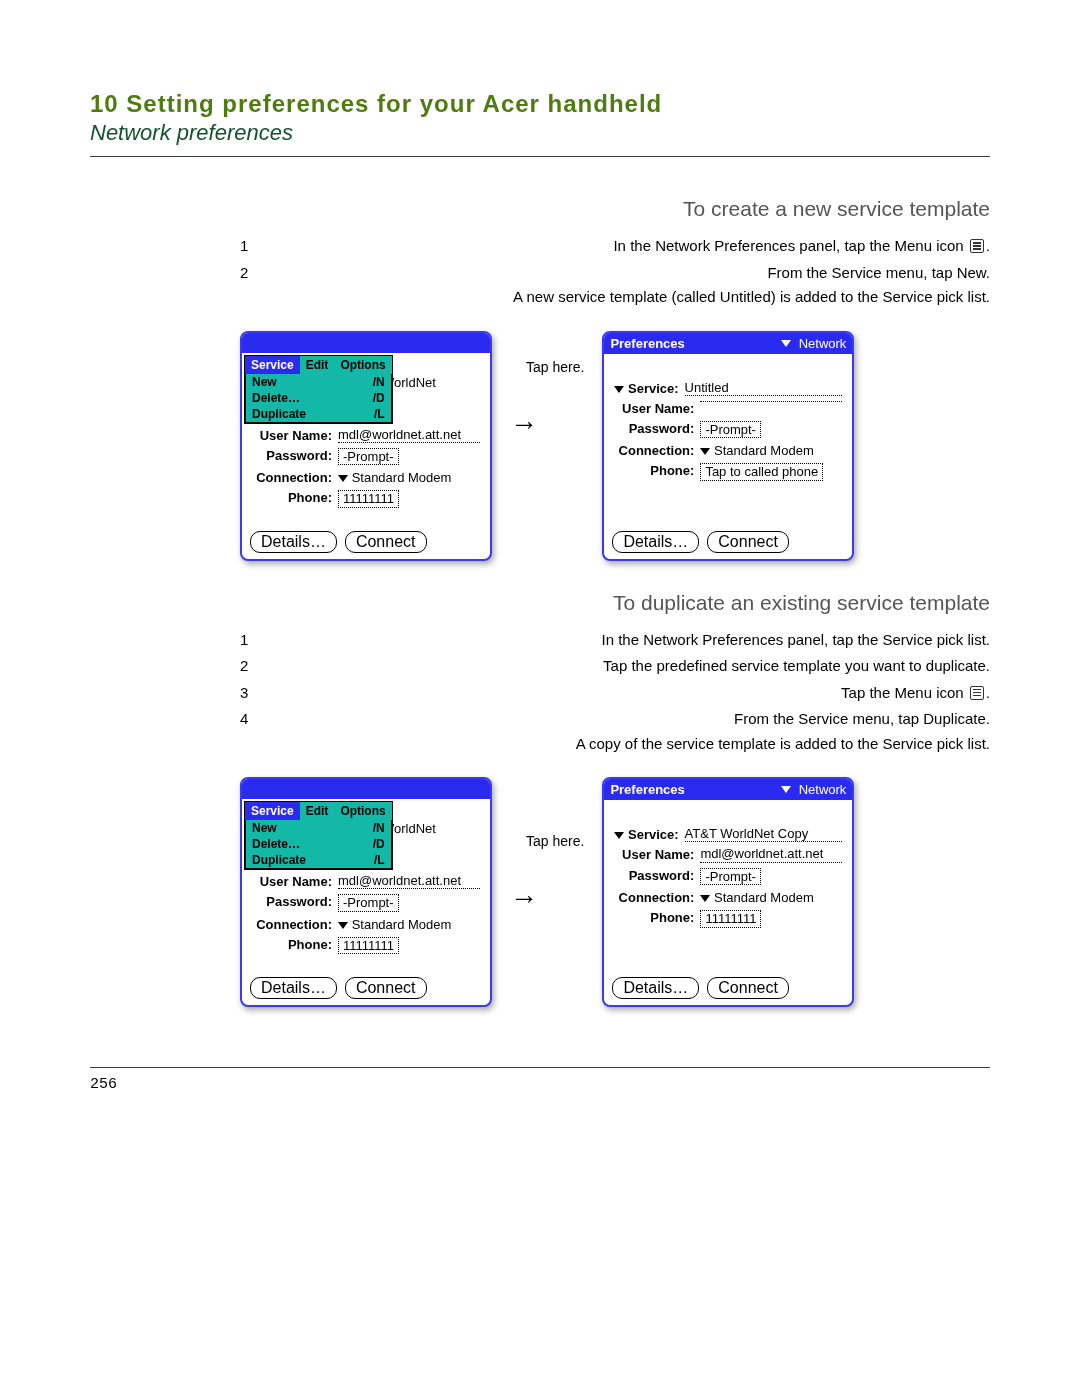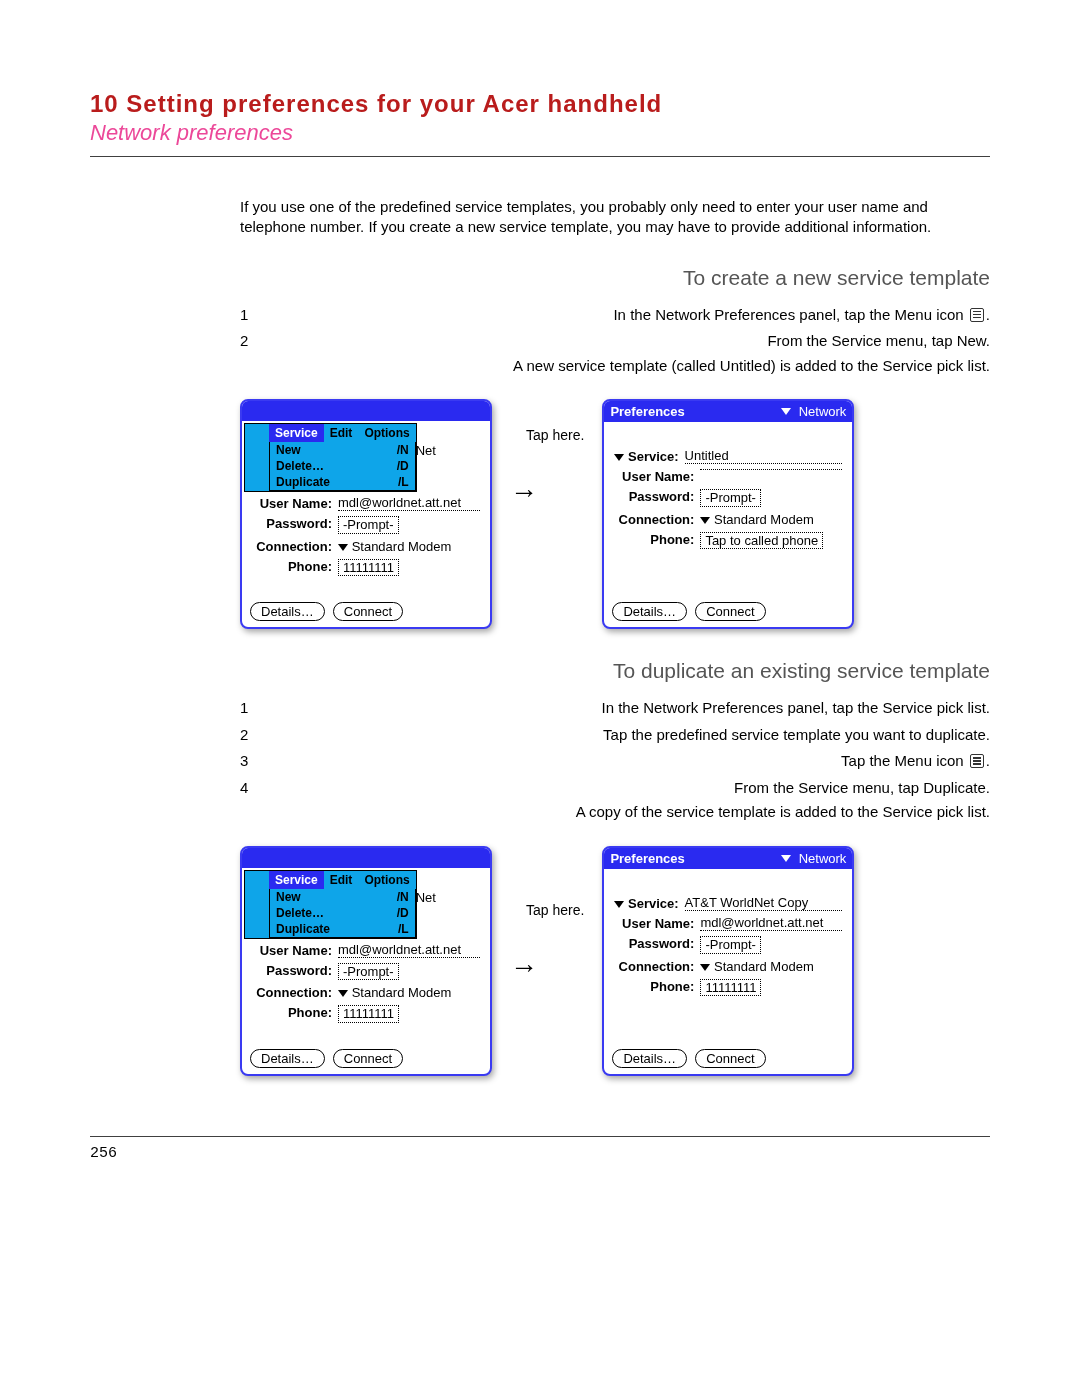--- a/index.html
+++ b/index.html
@@ -9,27 +9,27 @@
     background: #fff;
     font-family: "Segoe UI", "Helvetica Neue", Arial, sans-serif;
     color: #000;
     width: 1080px;
   }
   .page {
     padding: 90px 90px 40px 90px;
   }
   .chapter-title {
     font-size: 24px;
-    color: #b91c1c;
+    color: #4d7c0f;
     letter-spacing: 1px;
     margin: 0 0 2px 0;
   }
   .section-title {
     font-size: 22px;
-    color: #ec4899;
+    color: #14532d;
     font-style: italic;
     margin: 0 0 10px 0;
   }
   .rule { border: none; border-top: 1.5px solid #404040; margin: 4px 0 40px 0; }
   .body-block { margin-left: 150px; }
   .intro-para { font-size: 15px; line-height: 1.35; margin: 0 0 28px 0; }
   .subhead { font-size: 21px; color: #555; margin: 0 0 14px 0; font-weight: normal; text-align: right;}
   ol.steps { list-style: none; padding: 0; margin: 0 0 22px 0; counter-reset: step; text-align: right; }
   ol.steps > li { counter-increment: step; position: relative; padding-left: 30px; font-size: 15px; line-height: 1.5; margin-bottom: 4px; }
   ol.steps > li::before { content: counter(step); position: absolute; left: 0; top: 0; }
@@ -46,52 +46,51 @@
     background:#fff;
     position:relative;
     font-family: Arial, sans-serif;
     font-size:13px;
     overflow:hidden;
   }
   .palm-titlebar { background:#2a2af0; color:#fff; font-weight:bold; padding:3px 6px; display:flex; justify-content:space-between; align-items:center; font-size:13px;}
   .palm-titlebar .right { display:flex; align-items:center; gap:8px; font-weight:normal;}
   .tri { display:inline-block; width:0; height:0; border-left:5px solid transparent; border-right:5px solid transparent; border-top:7px solid currentColor;}
   .tri-black { color:#000; }
-  .palm-menu { position:absolute; top:2px; left:2px; border:1.5px solid #000; background:#0ea5e9; font-size:12px;padding-left:24px; }
+  .palm-menu { position:absolute; top:2px; left:2px; border:1.5px solid #000; background:#14b8a6; font-size:12px; }
   .palm-menu-bar { display:flex; }
   .palm-menu-bar span { padding:2px 6px; font-weight:bold;}
   .palm-menu-bar span.sel { background:#2a2af0; color:#fff; }
   .palm-menu-drop { border:1.5px solid #000; border-top:none; }
   .palm-menu-drop .row { display:flex; justify-content:space-between; padding:1px 6px; font-weight:bold; gap:24px;}
   .palm-body { padding:22px 10px 4px 10px; }
   .prow { display:flex; align-items:flex-start; margin:5px 0; font-size:13px;}
   .plabel { font-weight:bold; width:86px; text-align:right; padding-right:6px; flex:none;}
   .pval { flex:1; }
   .dotted { border-bottom:1.5px dotted #000; display:inline-block; min-width:110px; line-height:1.1;}
   .dotted.small { min-width:90px;}
   .dotbox { border:1.5px dotted #000; display:inline-block; padding:0 4px; line-height:1.2;}
   .palm-buttons { position:absolute; bottom:6px; left:8px; display:flex; gap:8px; }
-  .palm-btn { border:1.5px solid #000; border-radius:10px; padding:1px 10px; font-size:13px; background:#fff;}
+  .palm-btn { border:1.5px solid #000; border-radius:10px; padding:1px 10px; font-size:16px; background:#fff;}
   .taphere-label { font-size:14px; white-space:nowrap; align-self:flex-start; margin-top:28px;margin-left:16px;}
   .connector-col { display:flex; flex-direction:column; align-items:flex-start; }
   .footer-rule { border:none; border-top:1.5px solid #404040; margin:60px 0 8px 0;}
   .page-num { font-size:15px;font-family:Liberation Mono, monospace; }
   .svc-wrap { position:relative; }
   .behind-label { position:absolute; left:140px; top:22px; font-size:13px;}
 </style>
 </head>
 <body>
 
 <div class="page">
   <h1 class="chapter-title">10 Setting preferences for your Acer handheld</h1>
   <div class="section-title">Network preferences</div>
   <hr class="rule">
 
   <div class="body-block">
-    <p class="intro-para">If you use one of the predefined service templates, you probably only need to enter your user name and telephone number. If you create a new service template, you may have to provide additional information.</p>
 
     <h2 class="subhead">To create a new service template</h2>
     <ol class="steps">
       <li>
         <span>In the Network Preferences panel, tap the Menu icon</span>
         <span class="menu-glyph"></span>.
       </li>
       <li>
         <span>From the Service menu, tap New.</span>
         <span class="follow">A new service template (called Untitled) is added to the Service pick list.</span>

